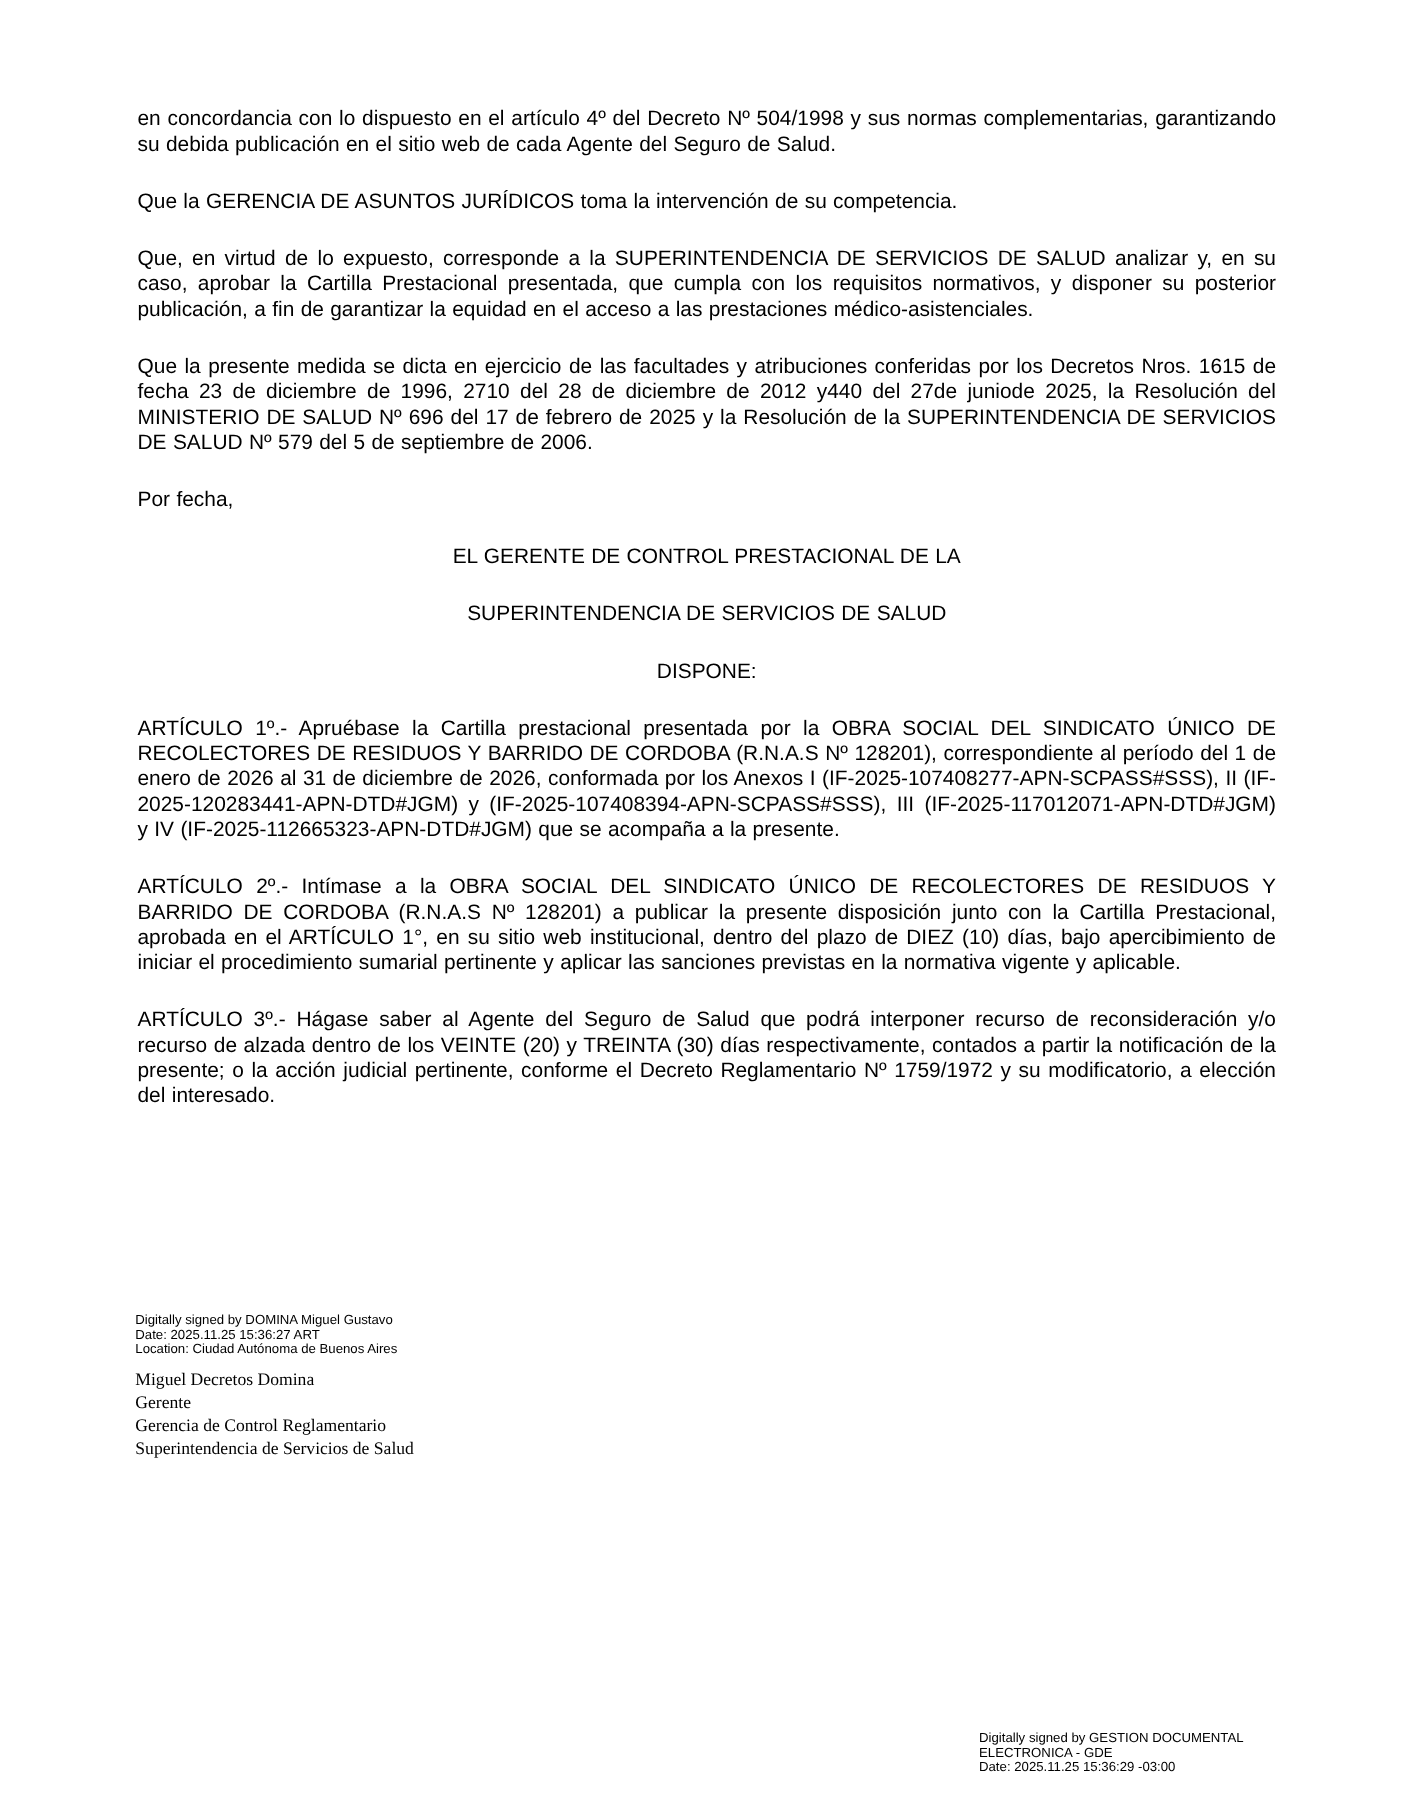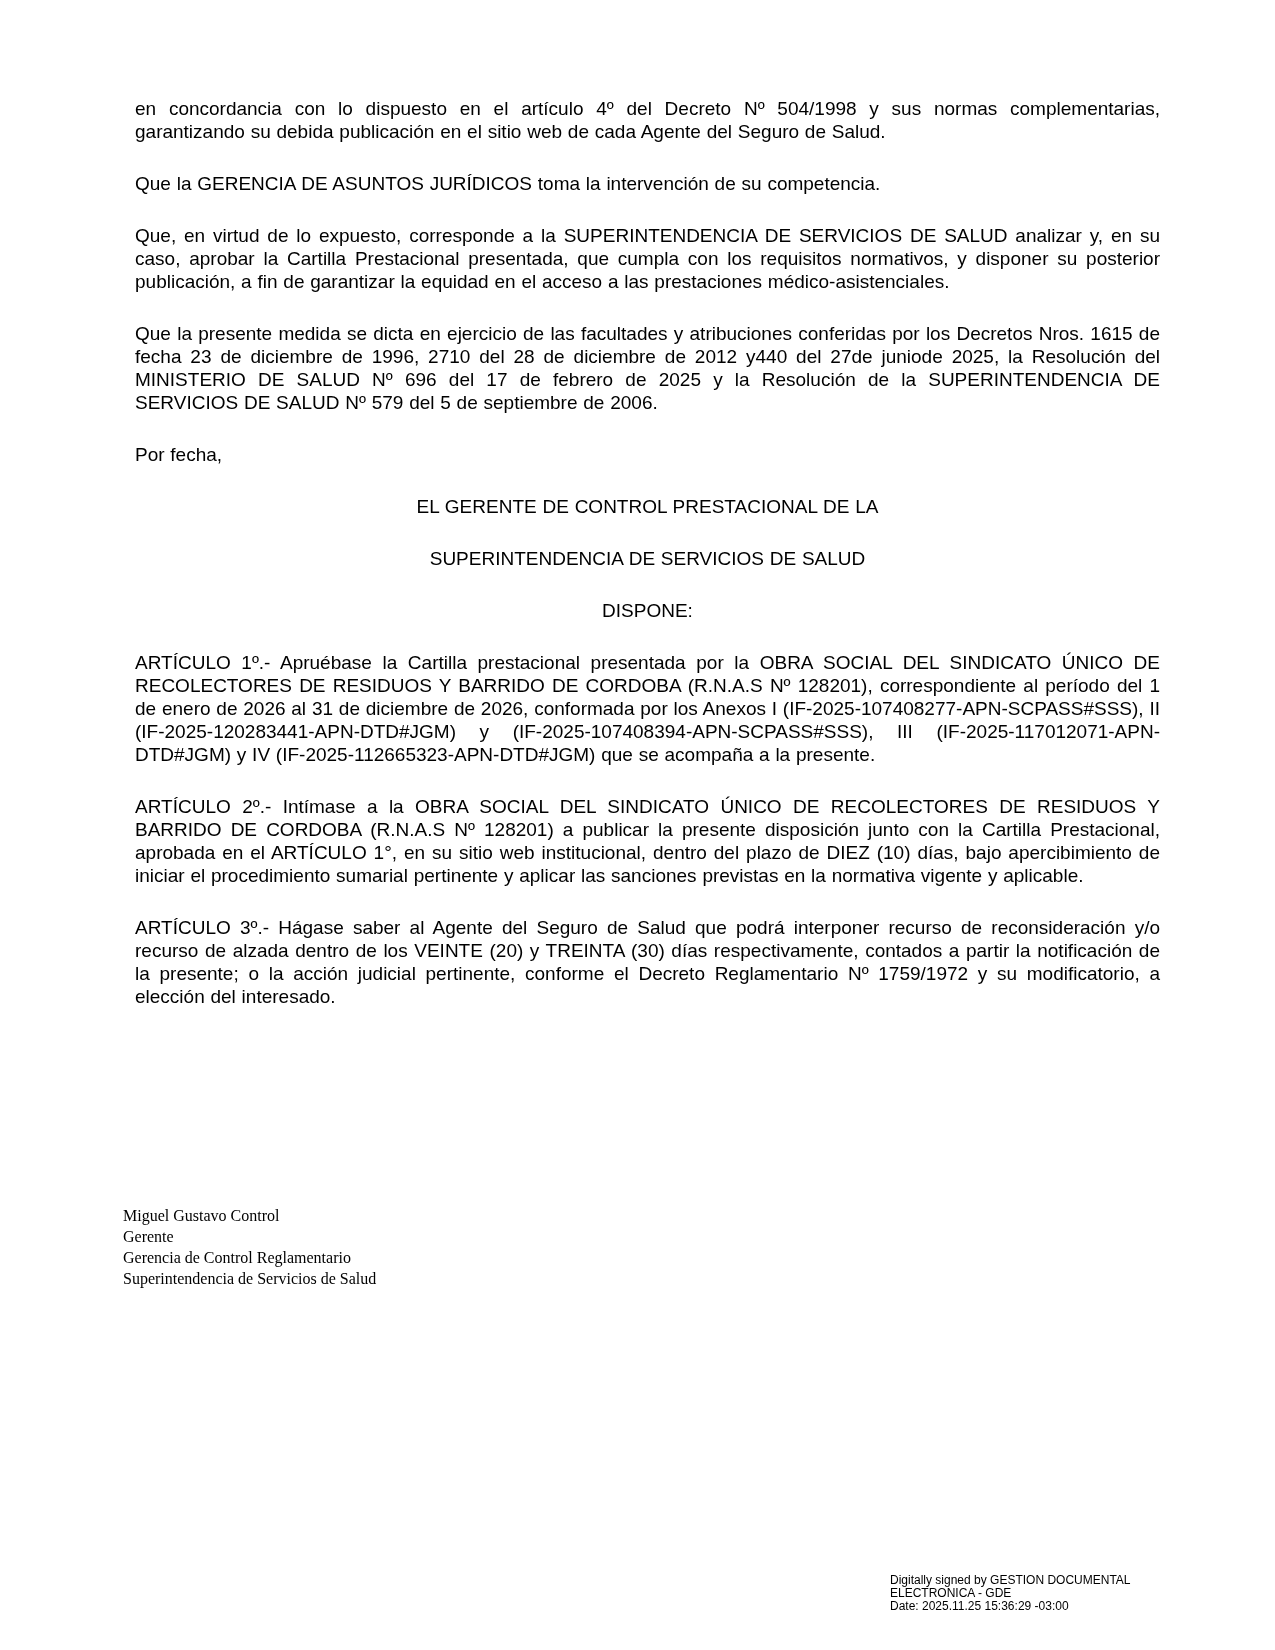--- a/index.html
+++ b/index.html
@@ -16,21 +16,21 @@
     color: #000000;
     -webkit-font-smoothing: antialiased;
   }
   .doc {
     position: absolute;
     left: 121px;
     top: 97px;
     width: 1039px;
   }
   .doc p {
-    margin: 0 0 29px 14px;
+    margin: 0 0 29px 4px;
     font-size: 19px;
     line-height: 23px;
     text-align: justify;
     word-spacing: 0.5px;
   }
   .doc p.center {
     text-align: center;
   }
   .sig-left {
     position: absolute;
@@ -67,22 +67,27 @@
   <p>Por fecha,</p>
   <p class="center">EL GERENTE DE CONTROL PRESTACIONAL DE LA</p>
   <p class="center">SUPERINTENDENCIA DE SERVICIOS DE SALUD</p>
   <p class="center">DISPONE:</p>
   <p>ARTÍCULO 1º.- Apruébase la Cartilla prestacional presentada por la OBRA SOCIAL DEL SINDICATO ÚNICO DE RECOLECTORES DE RESIDUOS Y BARRIDO DE CORDOBA (R.N.A.S Nº 128201), correspondiente al período del 1 de enero de 2026 al 31 de diciembre de 2026, conformada por los Anexos I (IF-2025-107408277-APN-SCPASS#SSS), II (IF-2025-120283441-APN-DTD#JGM) y (IF-2025-107408394-APN-SCPASS#SSS), III (IF-2025-117012071-APN-DTD#JGM) y IV (IF-2025-112665323-APN-DTD#JGM) que se acompaña a la presente.</p>
   <p>ARTÍCULO 2º.- Intímase a la OBRA SOCIAL DEL SINDICATO ÚNICO DE RECOLECTORES DE RESIDUOS Y BARRIDO DE CORDOBA (R.N.A.S Nº 128201) a publicar la presente disposición junto con la Cartilla Prestacional, aprobada en el ARTÍCULO 1°, en su sitio web institucional, dentro del plazo de DIEZ (10) días, bajo apercibimiento de iniciar el procedimiento sumarial pertinente y aplicar las sanciones previstas en la normativa vigente y aplicable.</p>
   <p>ARTÍCULO 3º.- Hágase saber al Agente del Seguro de Salud que podrá interponer recurso de reconsideración y/o recurso de alzada dentro de los VEINTE (20) y TREINTA (30) días respectivamente, contados a partir la notificación de la presente; o la acción judicial pertinente, conforme el Decreto Reglamentario Nº 1759/1972 y su modificatorio, a elección del interesado.</p>
 </div>
 
 <div class="sig-left">
+  <div class="sig-small">
+    <div>Digitally signed by DOMINA Miguel Gustavo</div>
+    <div>Date: 2025.11.25 15:36:27 ART</div>
+    <div>Location: Ciudad Autónoma de Buenos Aires</div>
+  </div>
   <div class="sig-serif">
-    <div>Miguel Gustavo Control</div>
+    <div>Miguel Decretos Domina</div>
     <div>Gerente</div>
     <div>Gerencia de Control Reglamentario</div>
     <div>Superintendencia de Servicios de Salud</div>
   </div>
 </div>
 
 <div class="sig-right">
   <div>Digitally signed by GESTION DOCUMENTAL</div>
   <div>ELECTRONICA - GDE</div>
   <div>Date: 2025.11.25 15:36:29 -03:00</div>

